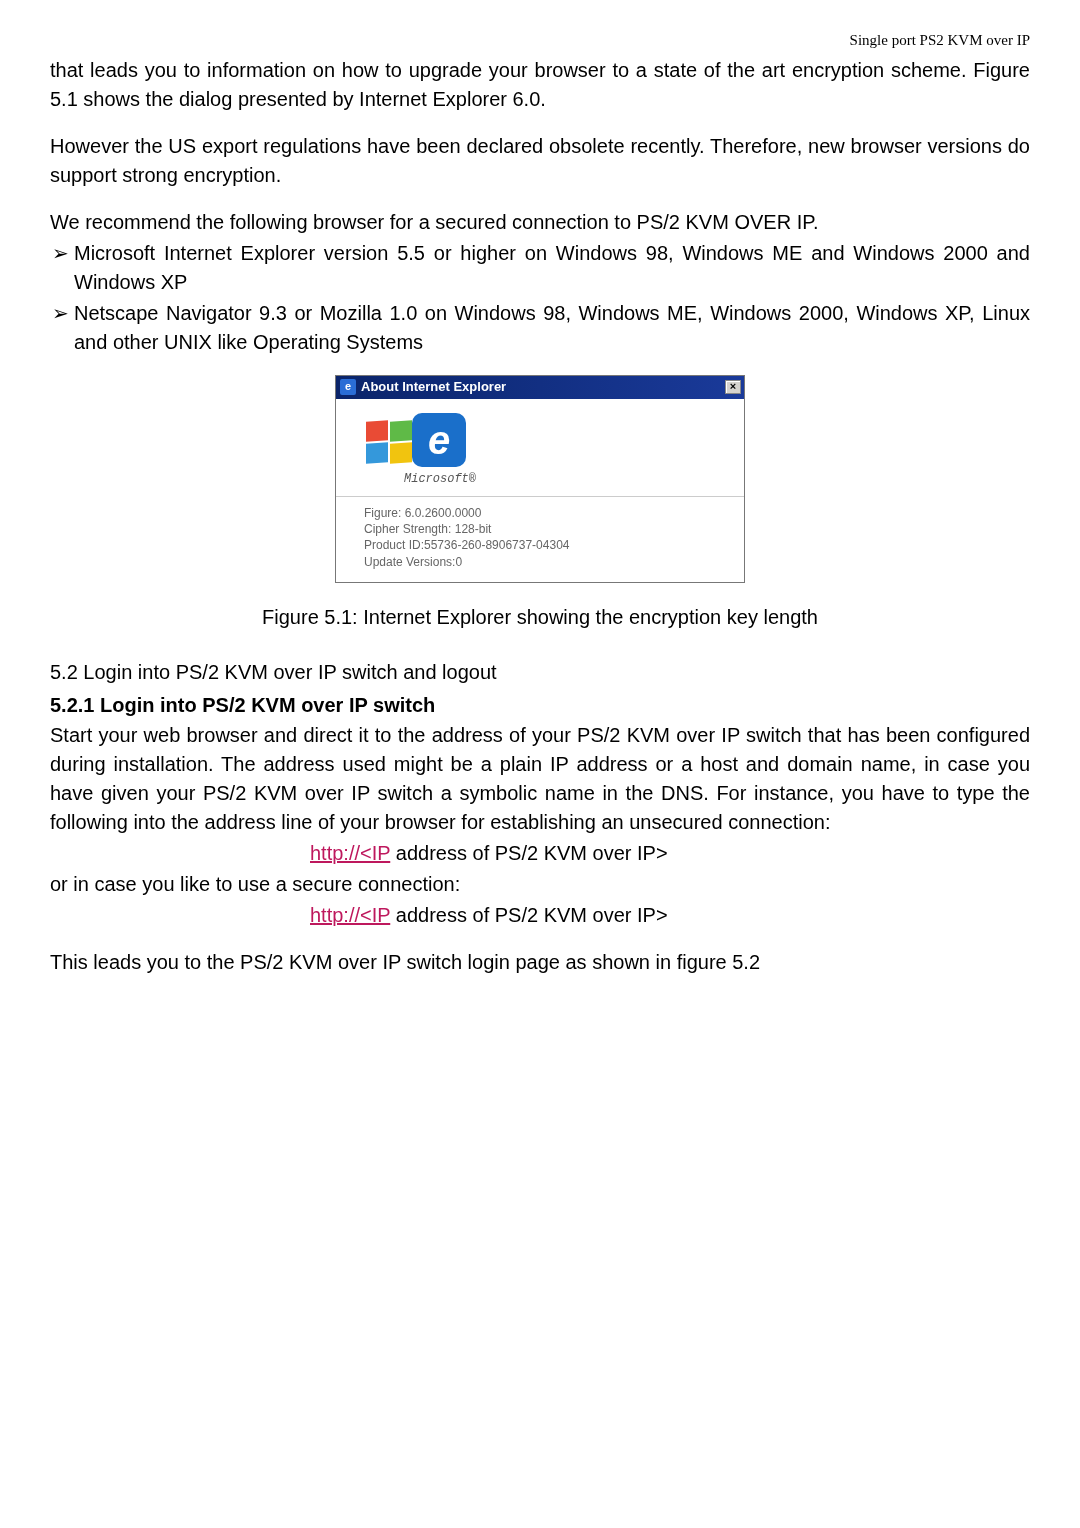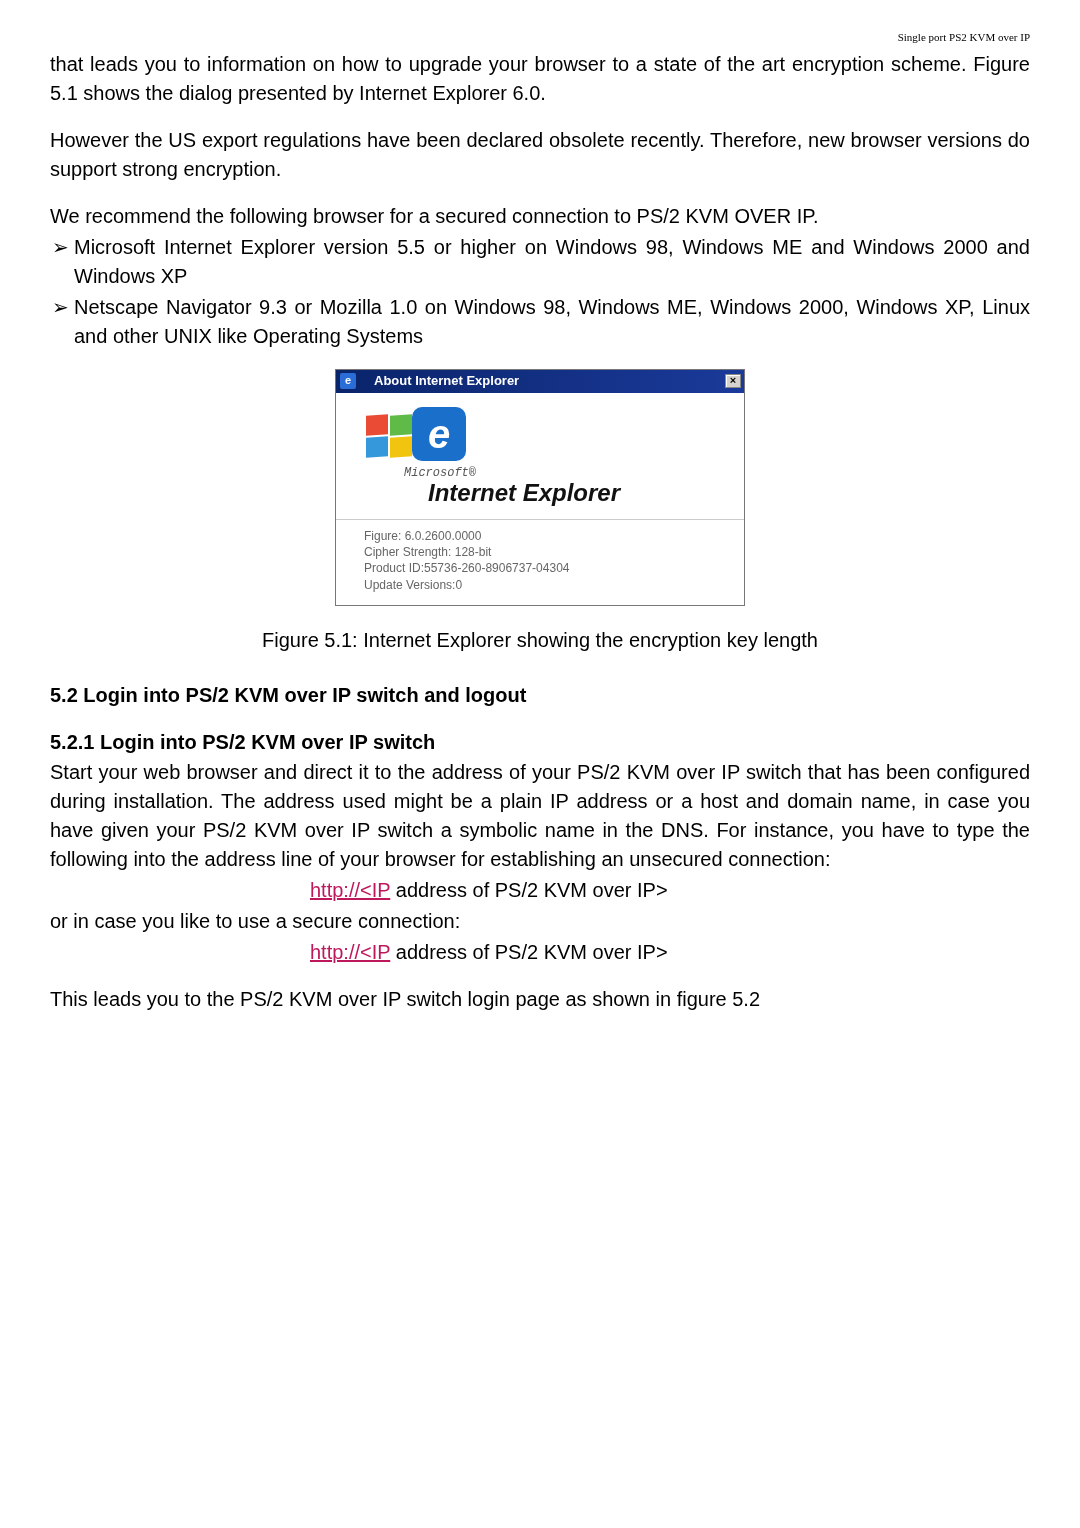--- a/index.html
+++ b/index.html
@@ -11,21 +11,21 @@
       font-family: Arial, Helvetica, sans-serif;
       background: #fff;
       width: 1080px;
       padding: 30px 50px 50px 50px;
       font-size: 20px;
       line-height: 1.45;
       color: #000;
     }
     .header-right {
       text-align: right;
-      font-size: 11px;
+      font-size: 15px;
       font-family: "Times New Roman", serif;
       margin-bottom: 4px;
     }
     .para {
       text-align: justify;
       margin-bottom: 18px;
     }
     .list {
       margin-bottom: 18px;
     }
@@ -68,21 +68,20 @@
       display: flex;
       align-items: center;
       justify-content: center;
       font-size: 11px;
       color: #fff;
       border-radius: 2px;
       font-weight: bold;
     }
     .titlebar-text {
       flex: 1;
-      margin-left: 13px;
     }
     .titlebar-close {
       width: 16px;
       height: 14px;
       background: #d6d3ce;
       color: #000;
       font-size: 11px;
       font-weight: bold;
       display: flex;
       align-items: center;
@@ -152,22 +151,22 @@
       padding: 8px 16px 12px 28px;
       font-size: 12px;
       color: #666;
       line-height: 1.35;
     }
     .fig-caption {
       text-align: center;
       margin-bottom: 26px;
     }
     .section-h {
-      font-weight: bold;
-      margin-bottom: 18px;
+      font-weight: normal;
+      margin-bottom: 4px;
     }
     .subsection-h {
       font-weight: bold;
       margin-bottom: 1px;
     }
     .indent-link-line {
       text-align: left;
       padding-left: 260px;
       margin-bottom: 2px;
     }
@@ -209,21 +208,20 @@
       <div class="ie-logo-row">
         <div class="win-flag">
           <div class="q q1"></div>
             <div class="q q2"></div>
             <div class="q q3"></div>
             <div class="q q4"></div>
         </div>
         <div class="e-icon">e</div>
       </div>
       <div class="ms-line">Microsoft®</div>
-      <div class="ie-word">Internet Explorer</div>
     </div>
     <div class="dialog-body-bottom">
       <div>Figure: 6.0.2600.0000</div>
       <div>Cipher Strength: 128-bit</div>
       <div>Product ID:55736-260-8906737-04304</div>
       <div>Update Versions:0</div>
     </div>
   </div>
 </div>
 

